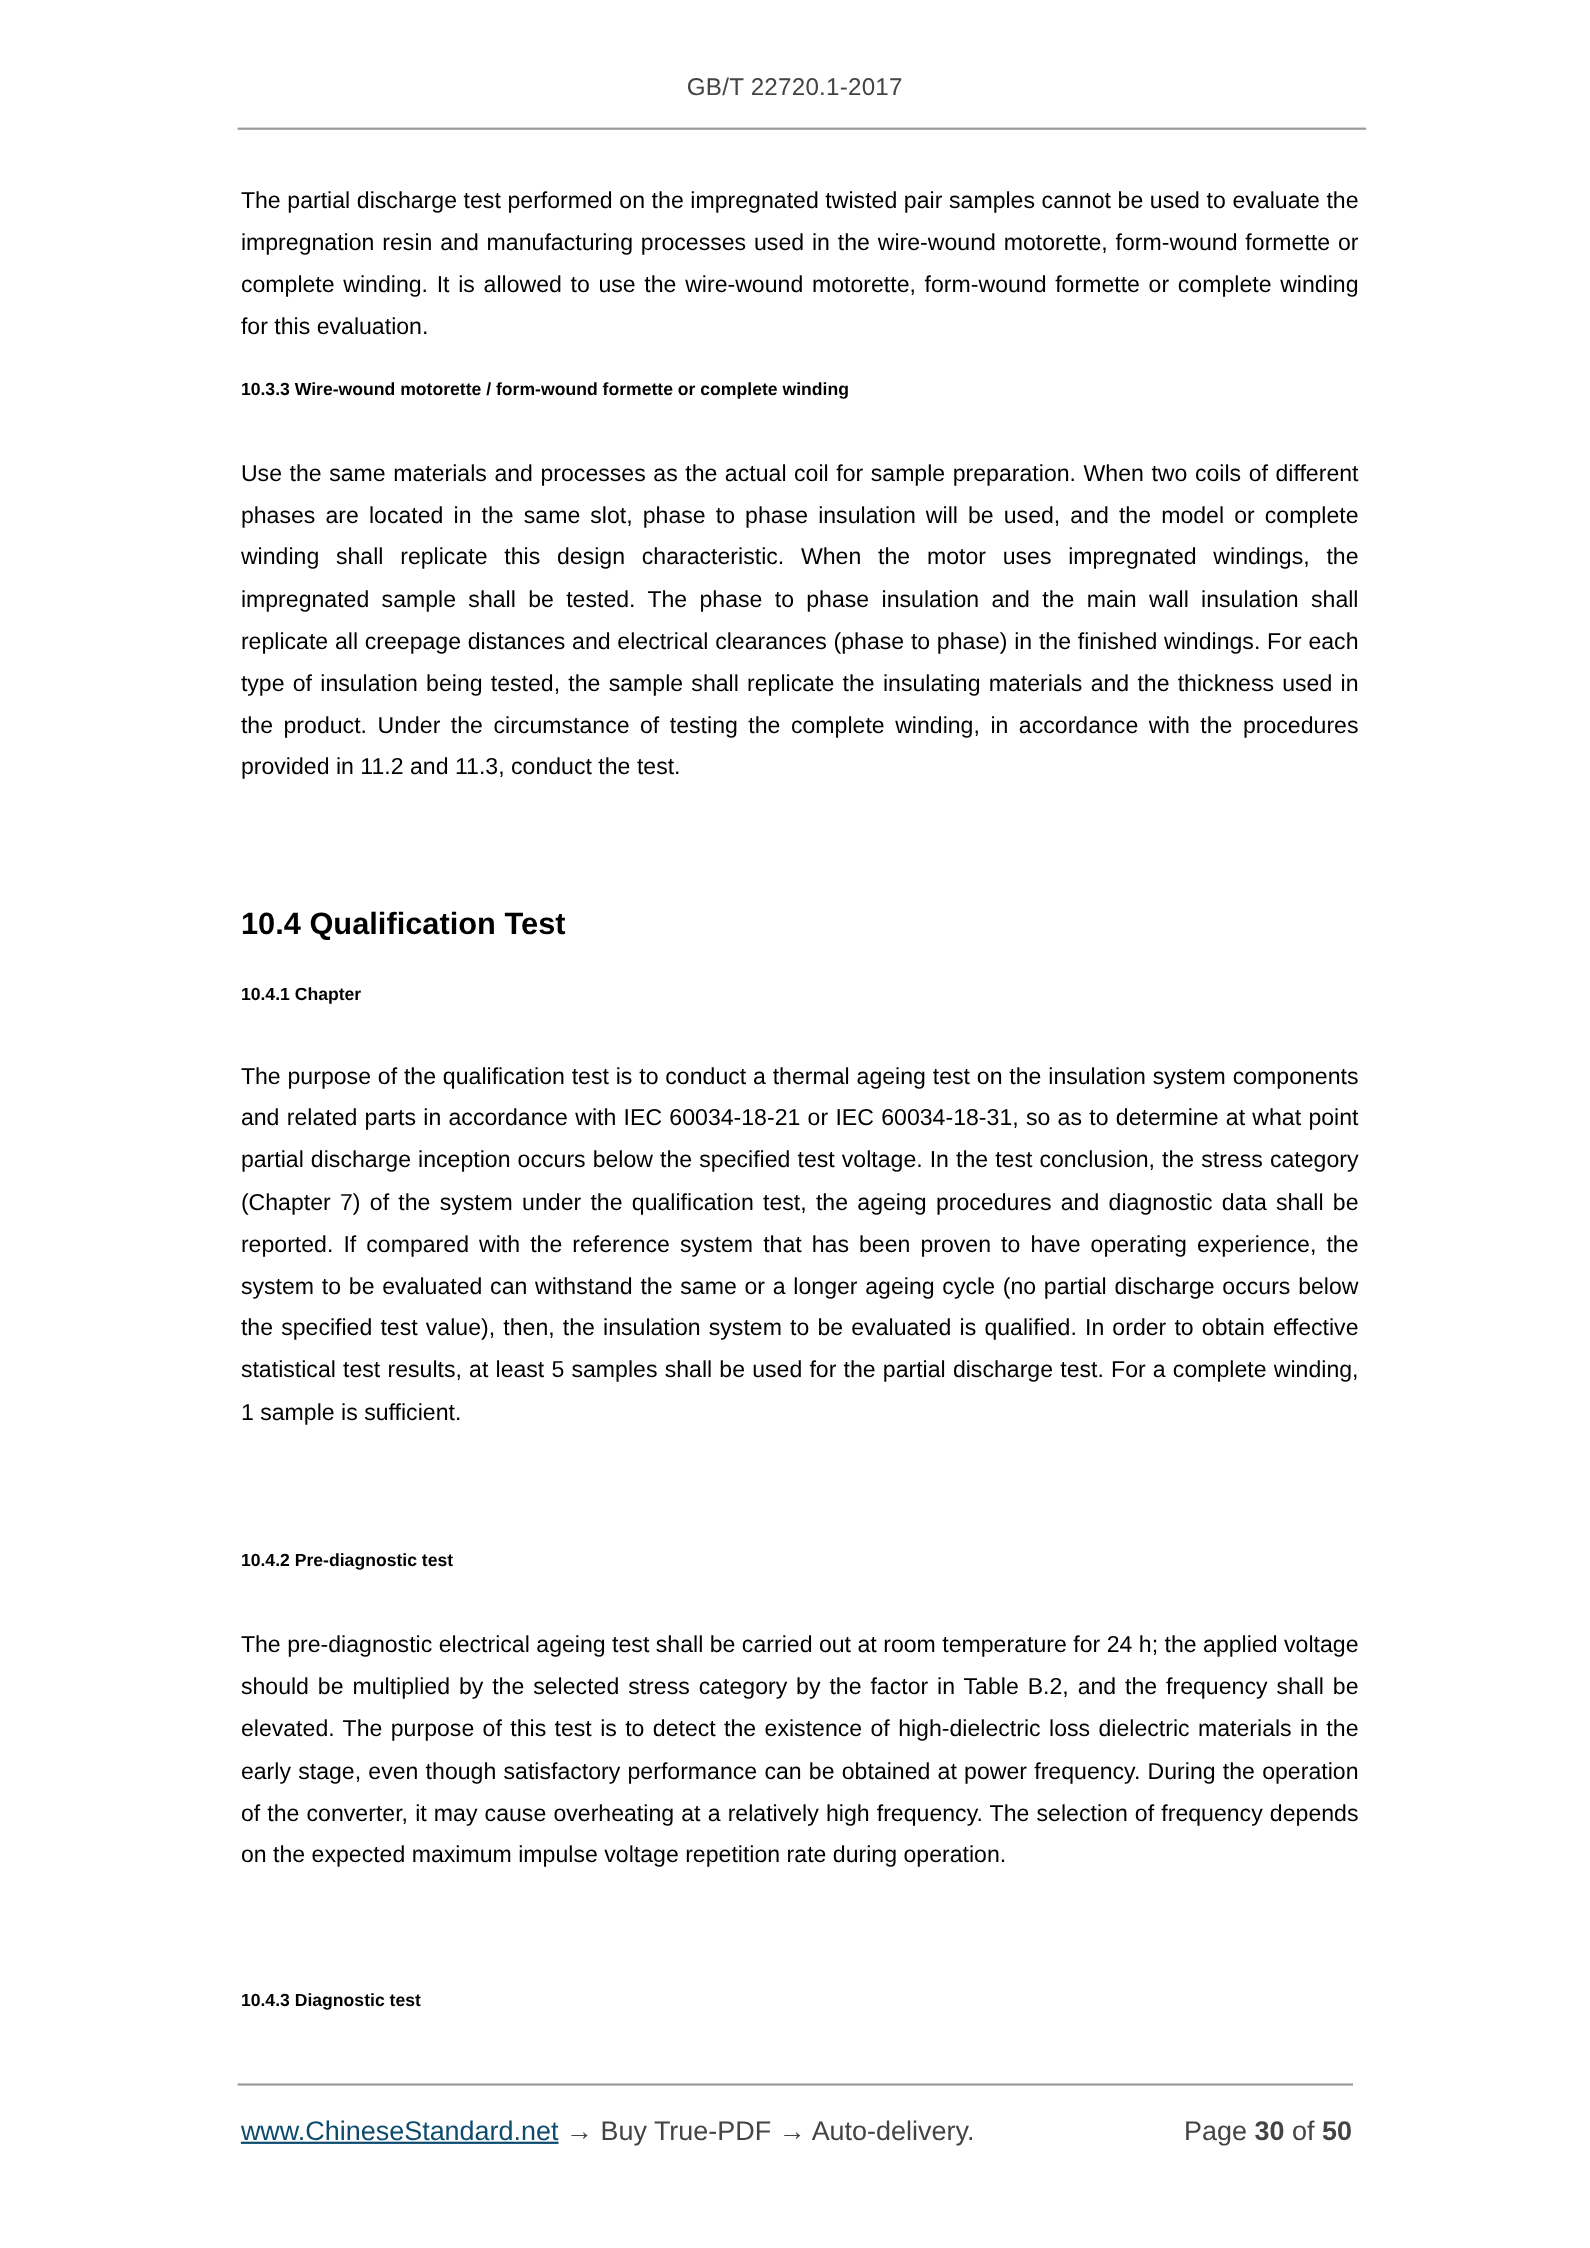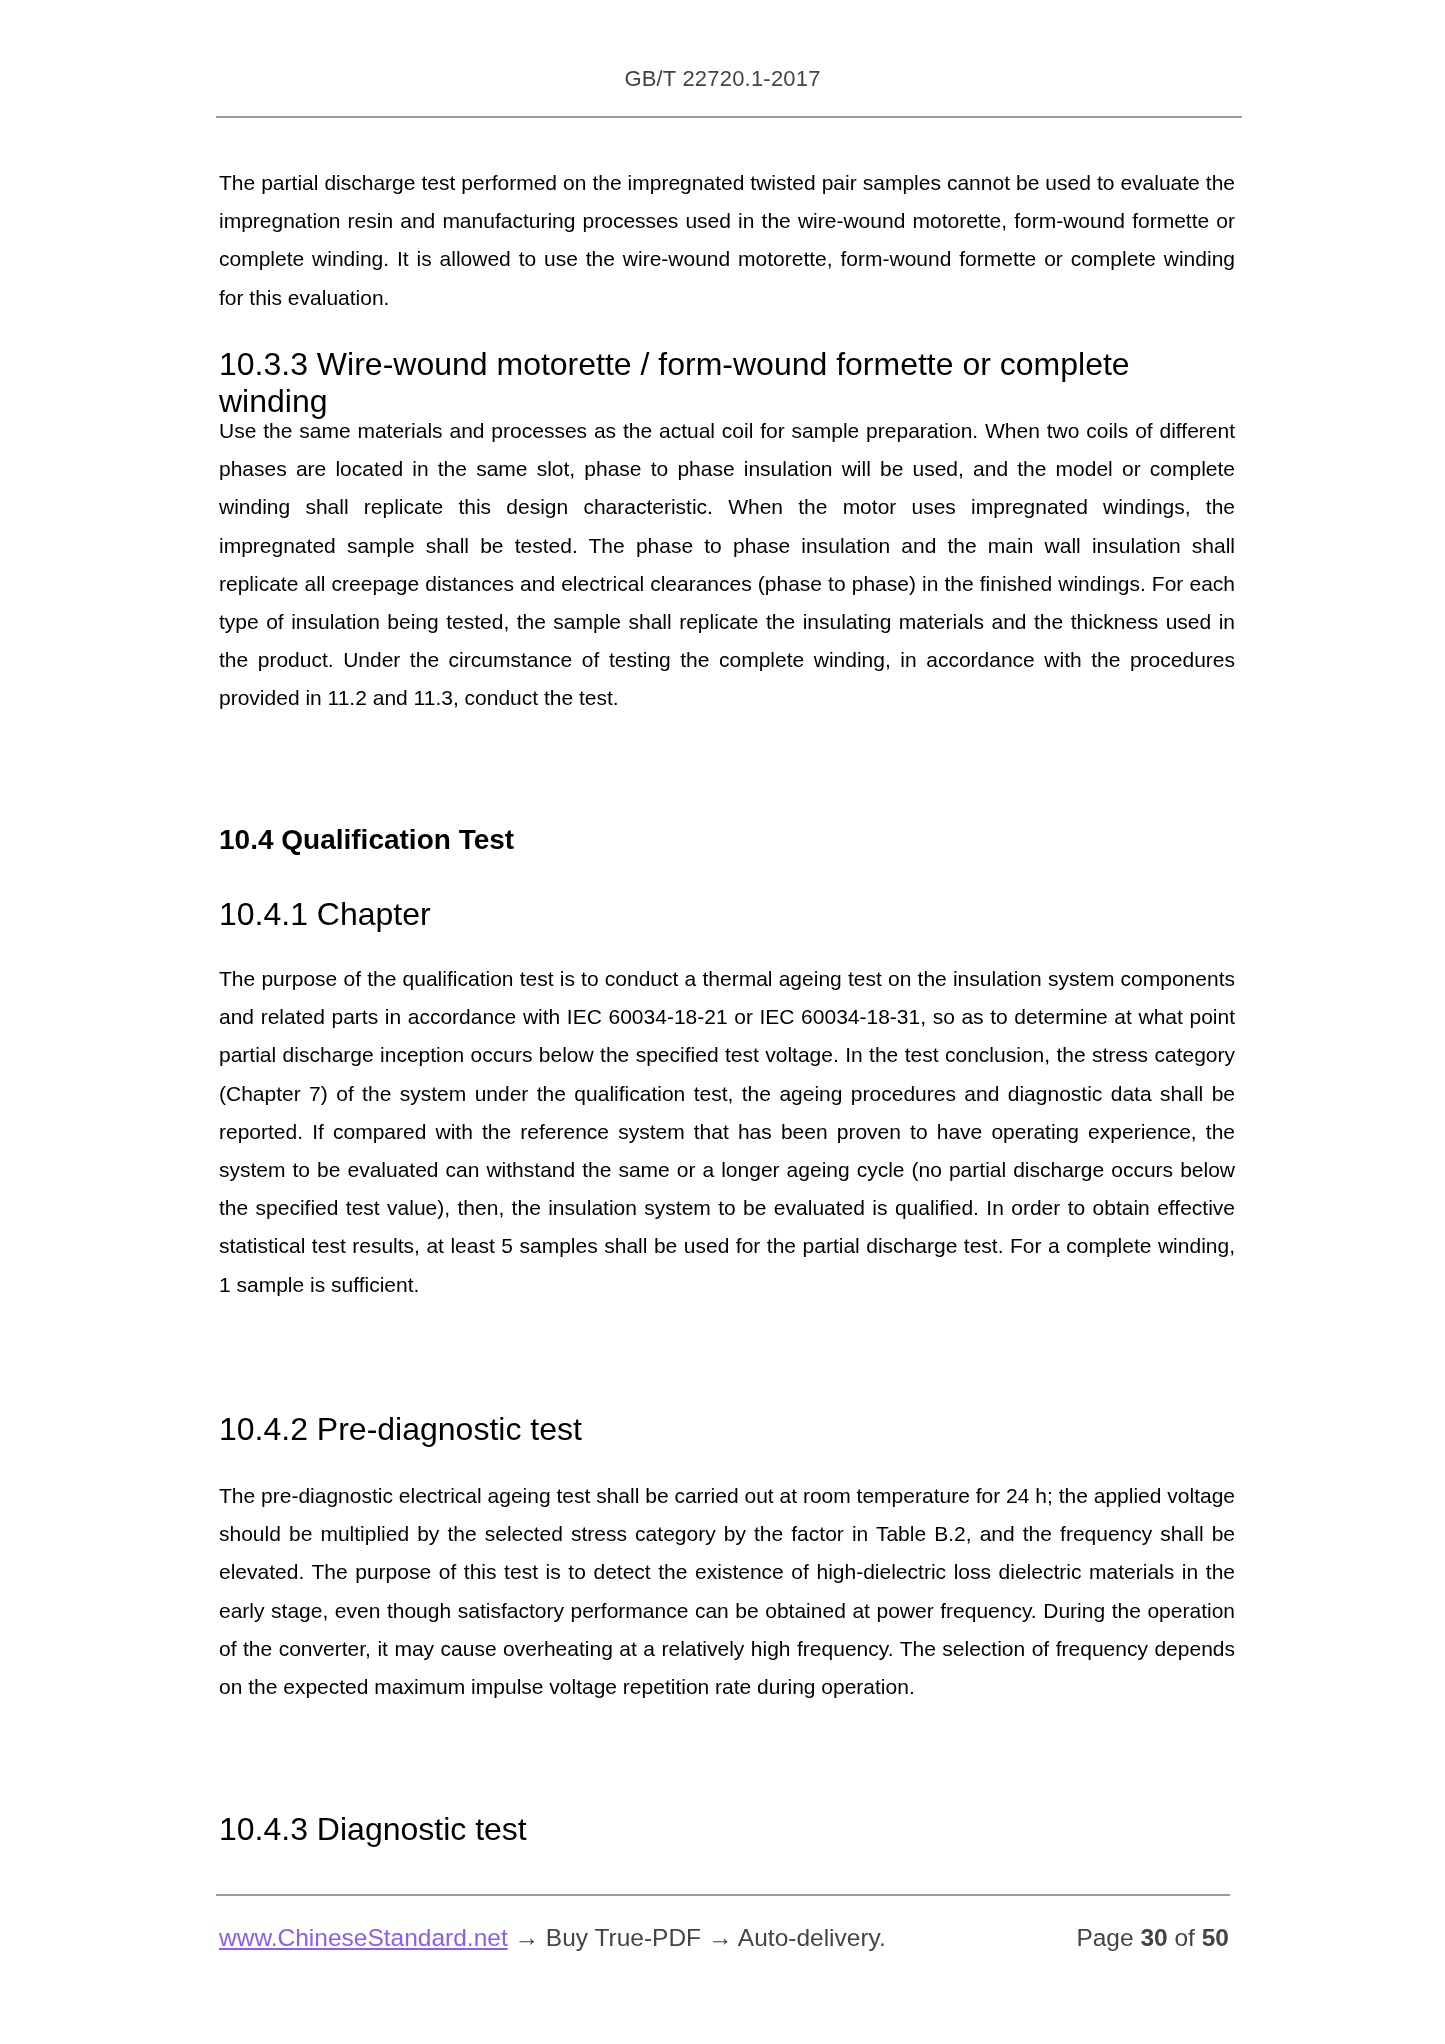--- a/index.html
+++ b/index.html
@@ -6,24 +6,24 @@
   body { width: 1445px; height: 2044px; position: relative; overflow: hidden;
          font-family: "Liberation Sans", sans-serif; color: #000; }
   .header-title { position: absolute; left: 0; width: 1445px; top: 66px; text-align: center;
                   font-size: 22px; color: #444; letter-spacing: 0.2px; }
   .rule { position: absolute; height: 2px; background: #9a9a9a; }
   .rule.top { left: 216px; width: 1026px; top: 116px; }
   .rule.bottom { left: 216px; width: 1014px; top: 1894px; }
   .content { position: absolute; left: 219px; width: 1016px; top: 0; }
   .para { position: absolute; left: 0; width: 1016px; font-size: 21px; line-height: 38.2px;
           text-align: justify; margin: 0; }
-  .h3 { position: absolute; left: 0; font-size: 32px; font-weight: normal; margin: 0; }
+  .h3 { position: absolute; left: 0; font-size: 16px; font-weight: bold; margin: 0; }
   .h2 { position: absolute; left: 0; font-size: 28px; font-weight: bold; margin: 0; }
   .footer { position: absolute; top: 1924px; left: 219px; width: 1010px; font-size: 24.5px; color: #444; }
-  .footer .link { color: #8b5cf6; text-decoration: underline; }
+  .footer .link { color: #0c4a6e; text-decoration: underline; }
   .footer .pageinfo { position: absolute; right: 0; top: 0; text-align: center; }
   .footer .pageinfo b { font-weight: bold; }
 </style>
 </head>
 <body>
 
 <div class="header-title">GB/T 22720.1-2017</div>
 <div class="rule top"></div>
 
 <div class="content">

